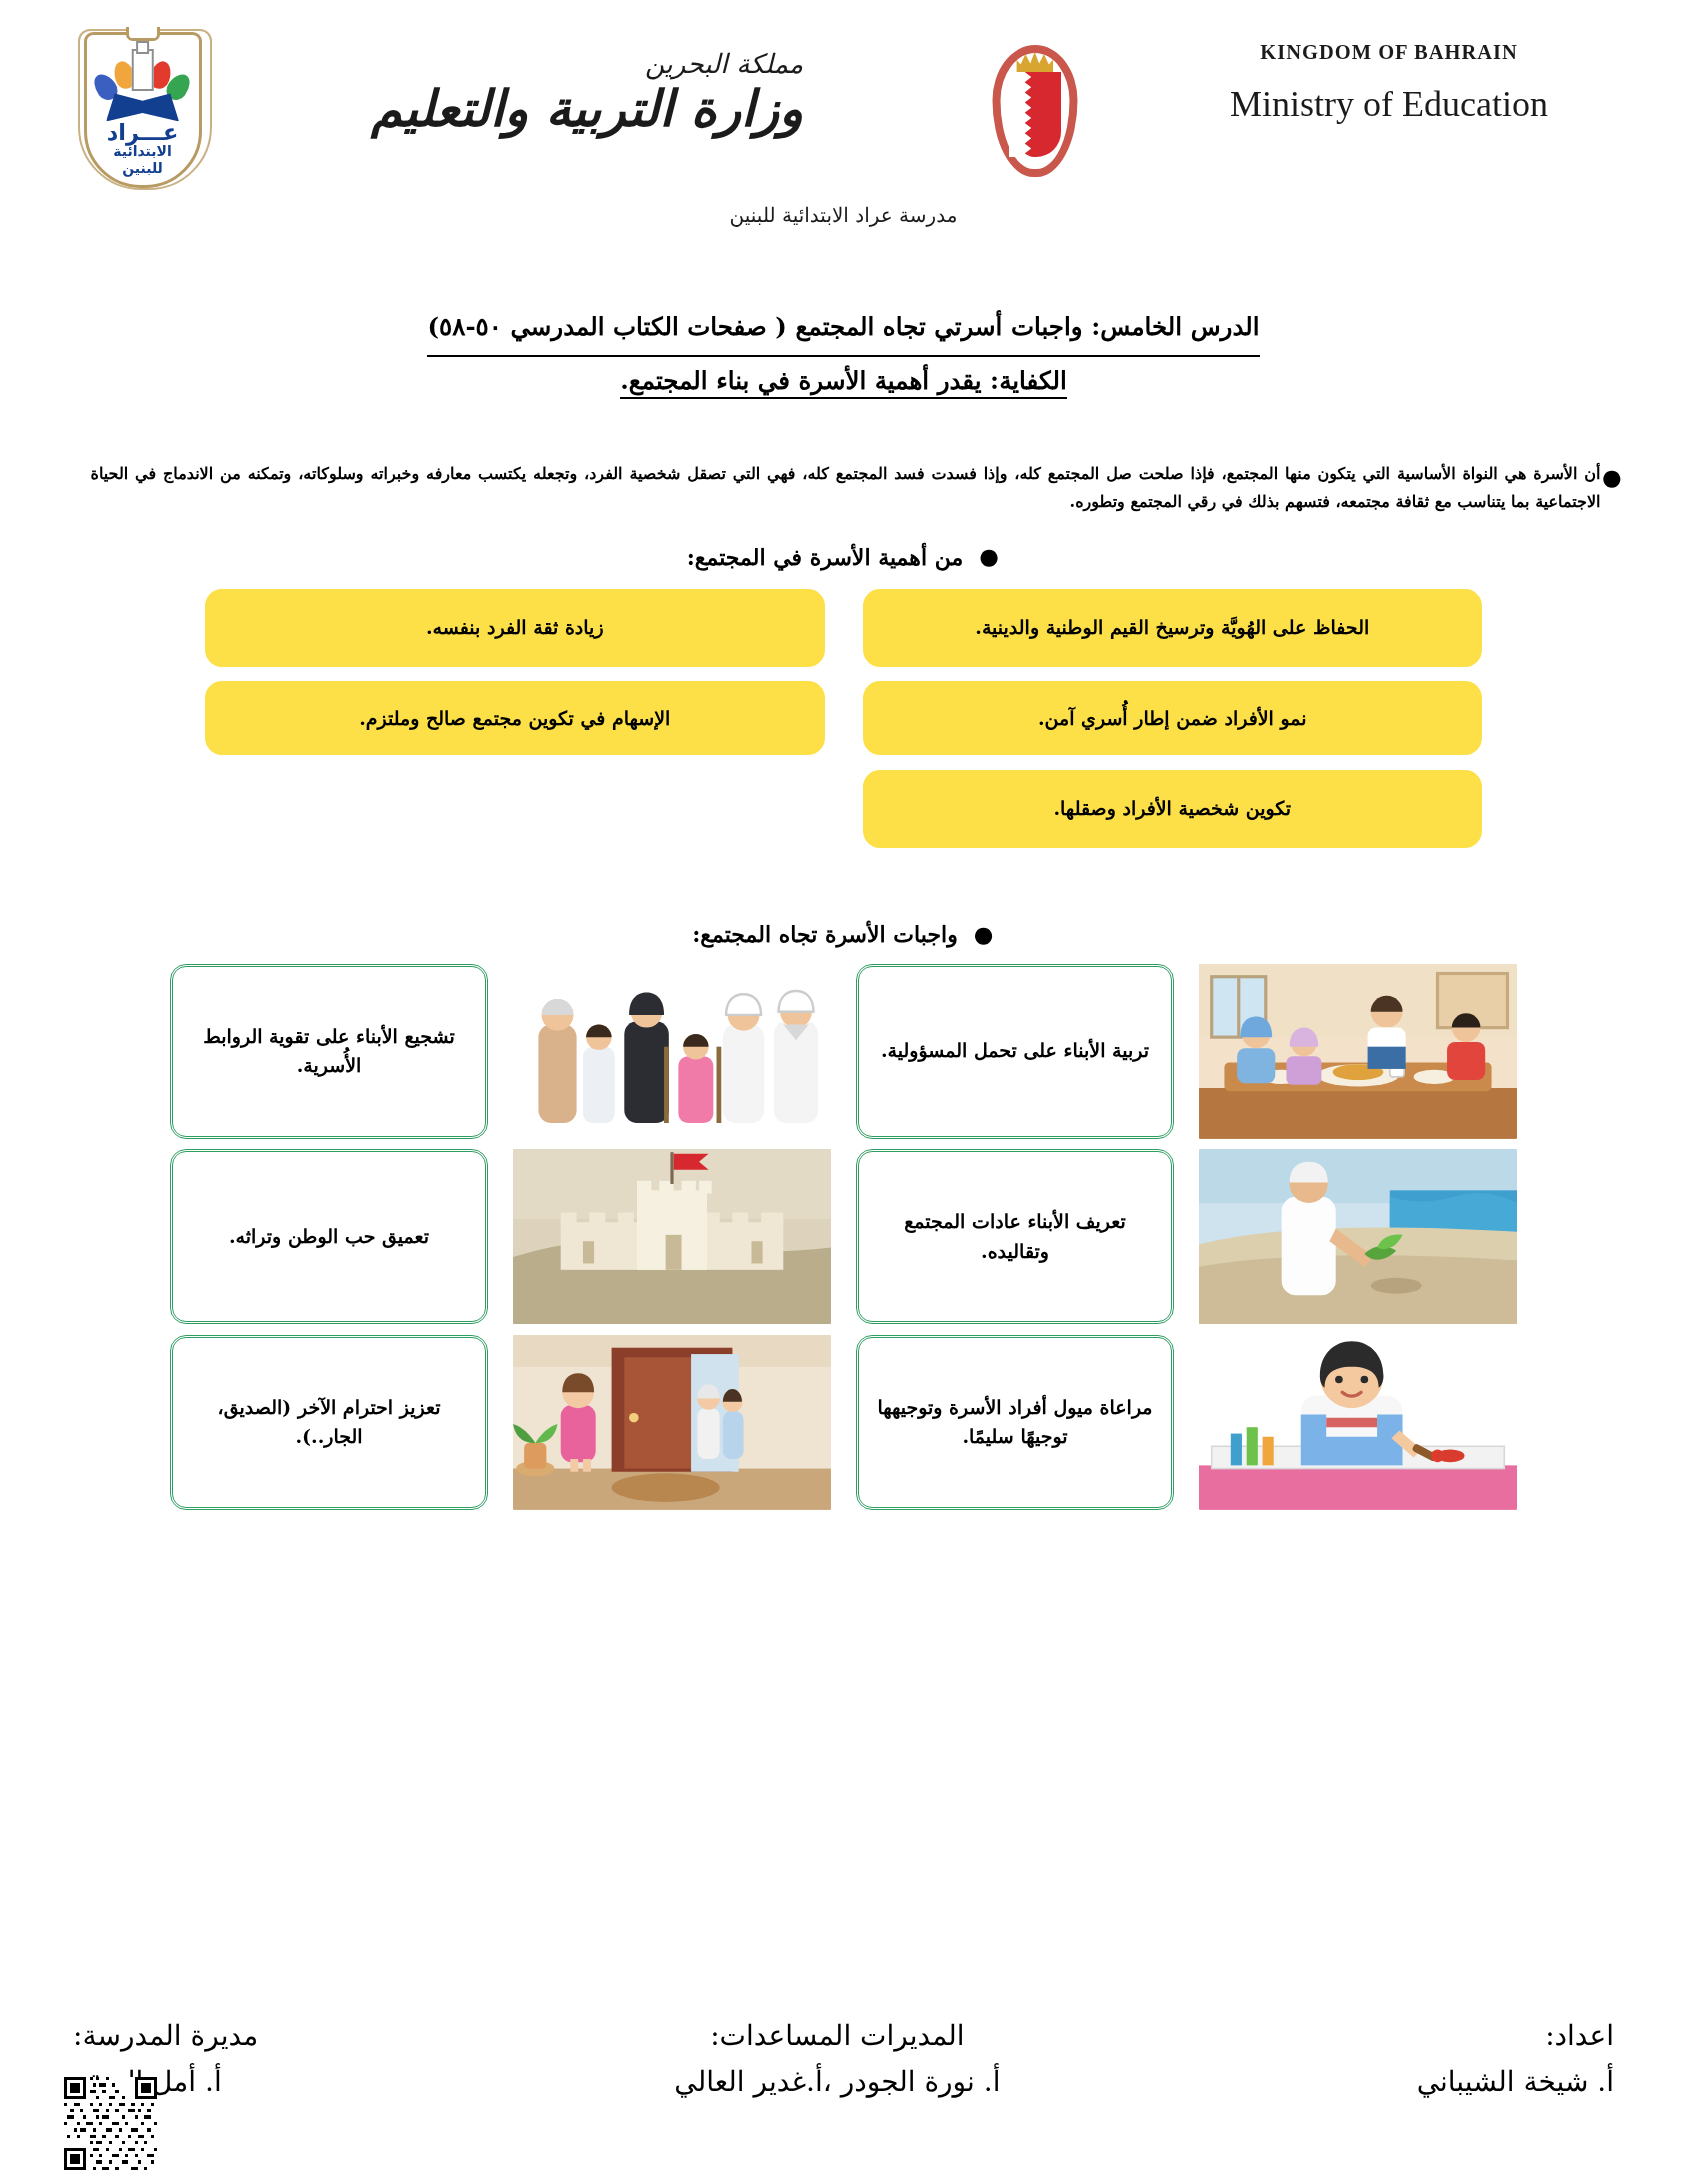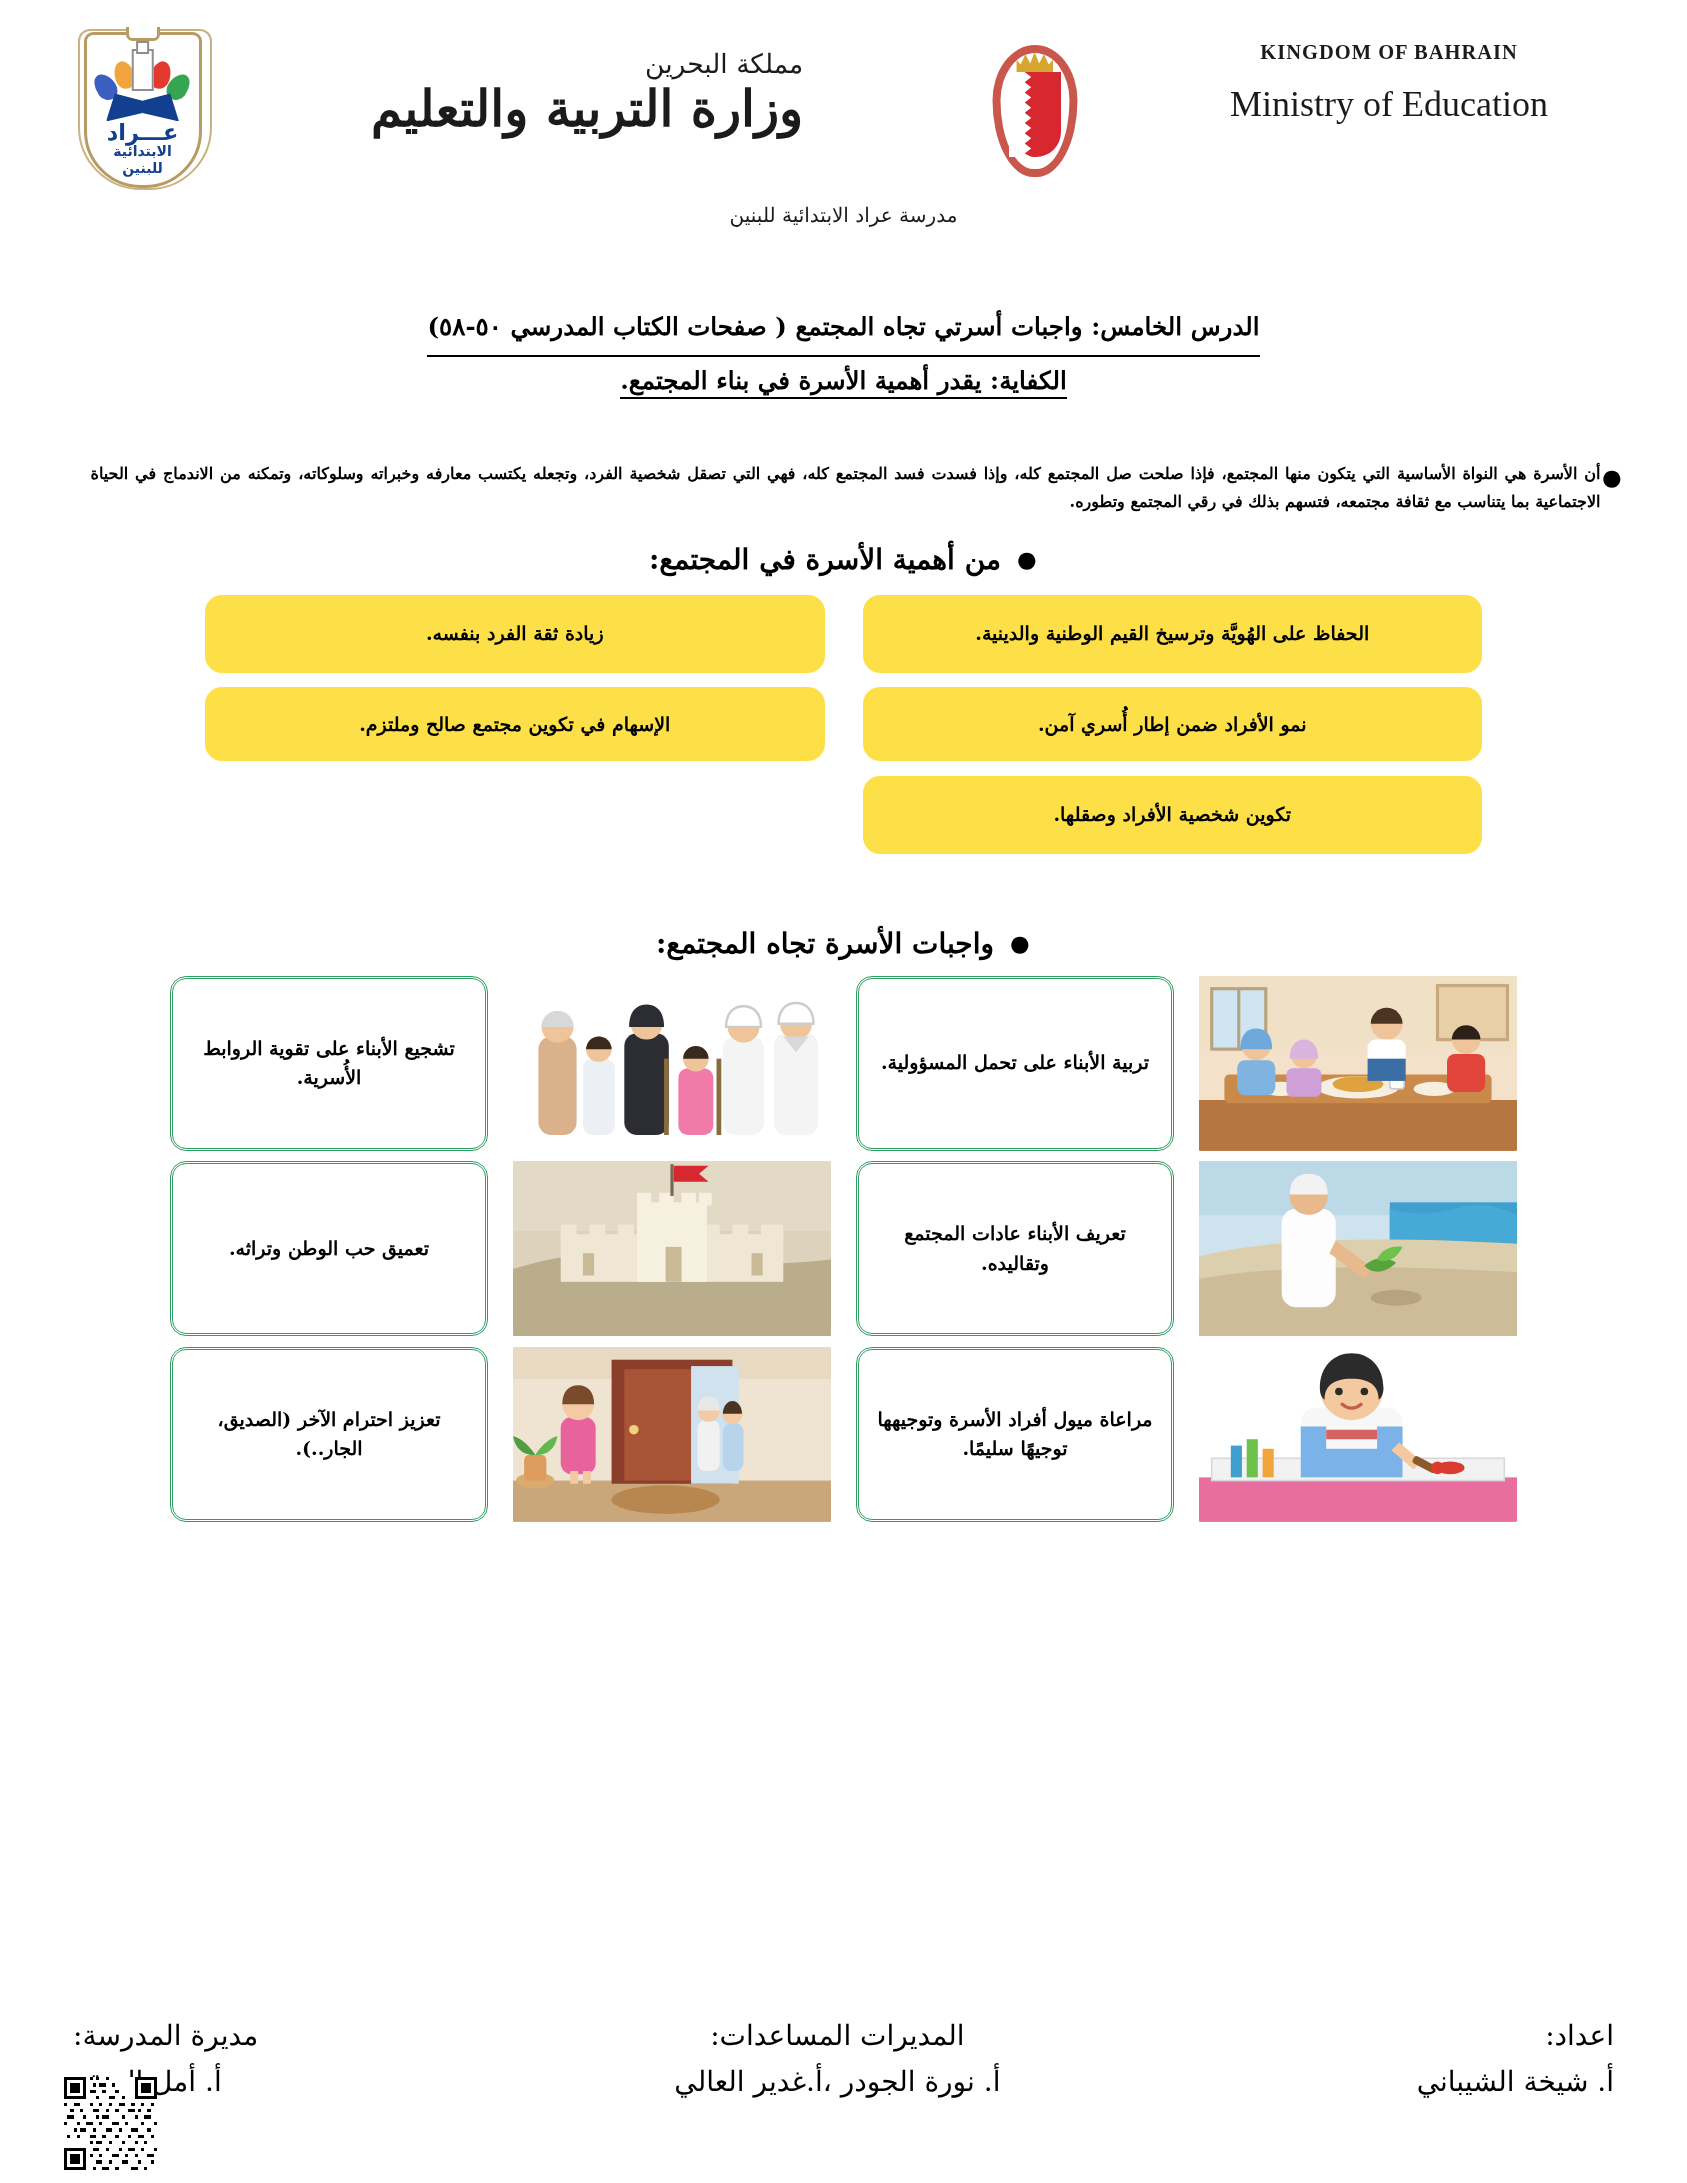--- a/index.html
+++ b/index.html
@@ -132,21 +132,21 @@
     clip-path: polygon(0 0,100% 6%,0 12%,100% 18%,0 24%,100% 30%,0 36%,100% 42%,0 48%,100% 54%,0 60%,100% 66%,0 72%,100% 78%,0 84%,100% 90%,0 96%,100% 100%,0 100%);
   }
   .emblem-crown {
     position: absolute; left: 50%; top: 12px; transform: translateX(-50%);
     width: 37px; height: 20px; background: #d8a531;
     clip-path: polygon(0 100%,0 38%,12% 62%,25% 10%,38% 58%,50% 0,62% 58%,75% 10%,88% 62%,100% 38%,100% 100%);
   }
   
   .moe-ar {
     flex: 0 0 auto; direction: rtl;
-    margin-top: 12px; margin-right: 36px;
+    margin-top: 12px; margin-right: 36px; font-style: italic;
   }
   .moe-ar-1 {
     font-size: 26.5px; color: #1b1b1b; font-family: "DejaVu Serif", serif;
     letter-spacing: 0.7px; margin-bottom: 4px;
   }
   .moe-ar-2 {
     font-size: 50px; color: #1b1b1b; font-family: "DejaVu Serif", serif;
     font-weight: bold; line-height: 1.05;
   }
   .school-line {
@@ -184,21 +184,21 @@
     flex: 1 1 auto; font-size: 16px; font-weight: bold; line-height: 1.78;
     text-align: justify; font-family: "DejaVu Serif", serif;
     padding-left: 26.5px;
   }
 
   .sec-head {
     display: flex; flex-direction: row; align-items: center;
     justify-content: center; margin-top: 26.5px; gap: 14.6px;
   }
   .sec-head .bullet-dot { margin-top: 0; }
-  .sec-head-txt { font-size: 28px; font-weight: bold; font-family: "DejaVu Serif", serif; }
+  .sec-head-txt { font-size: 22px; font-weight: bold; font-family: "DejaVu Serif", serif; }
 
   
   .green-grid {
     margin: 18.5px auto 0 auto;
     width: 1277px;
     display: grid;
     grid-template-columns: 1fr 1fr;
     column-gap: 38px;
     row-gap: 14.6px;
   }

